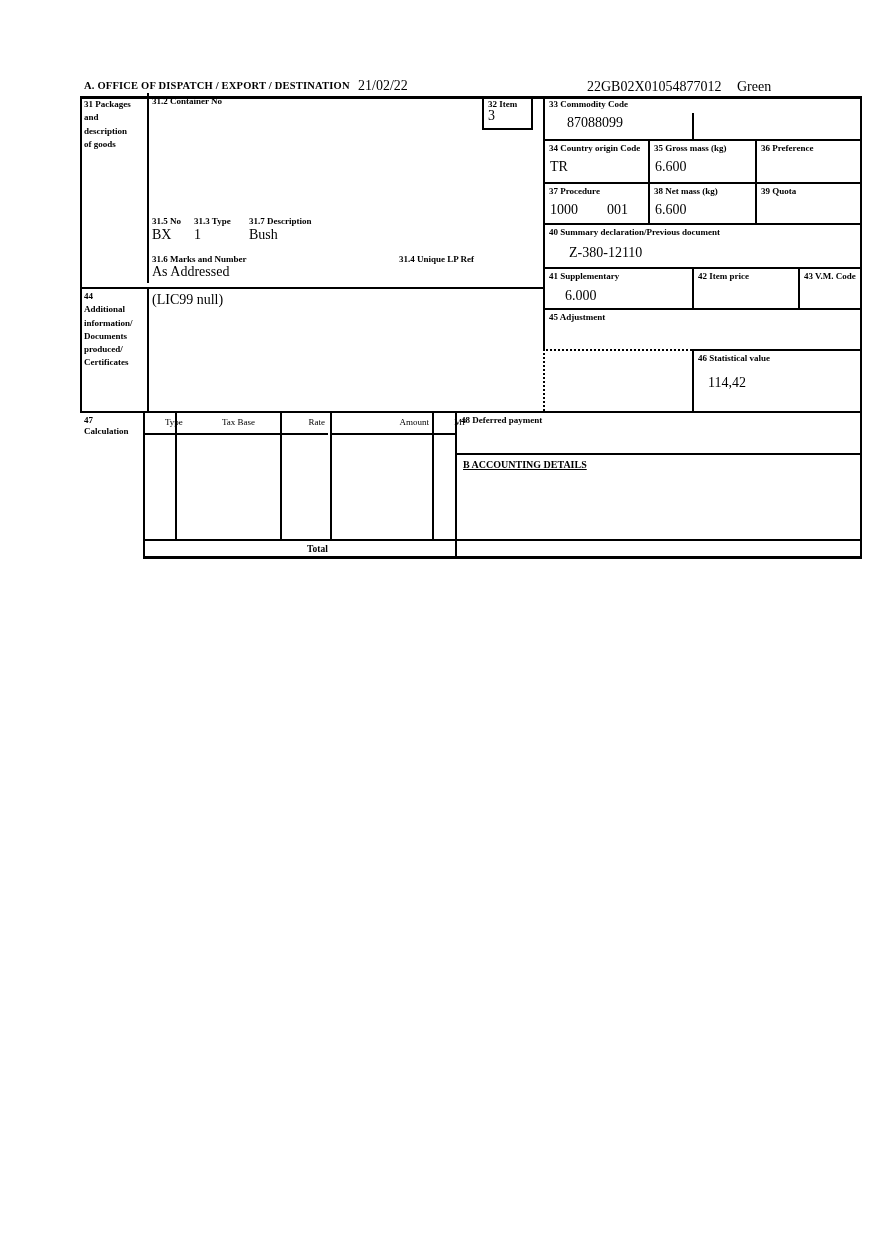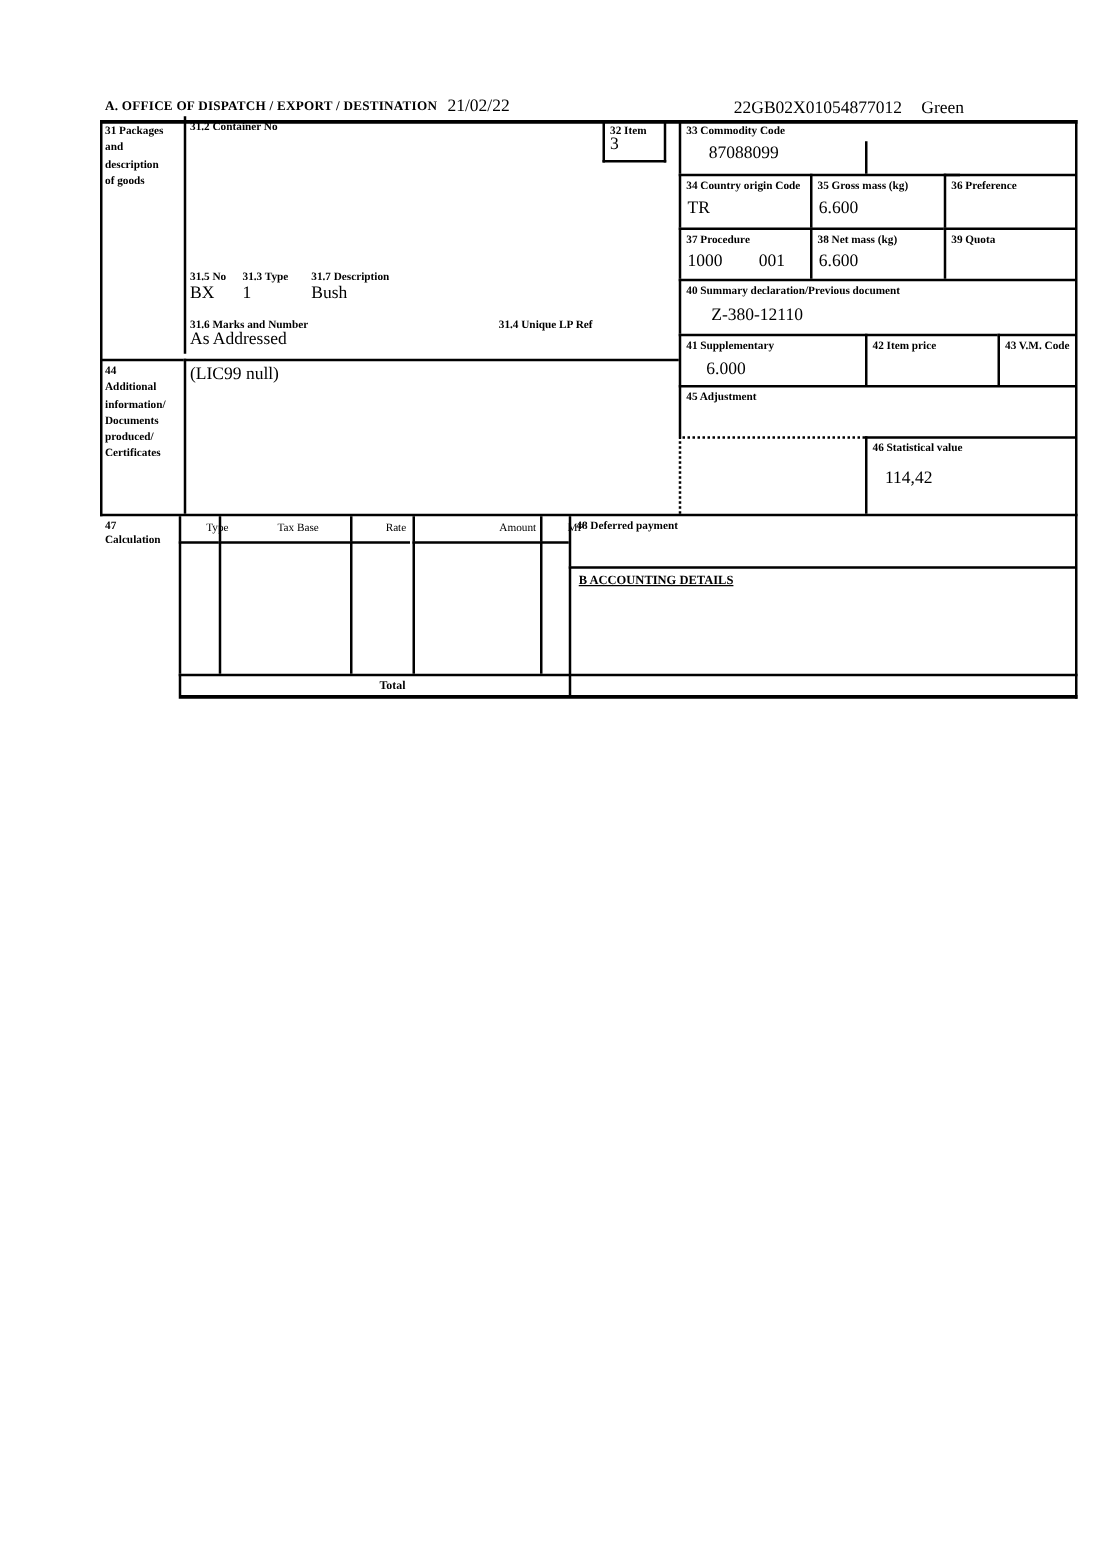--- a/index.html
+++ b/index.html
@@ -71,21 +71,21 @@
   .cell{position:absolute;box-sizing:border-box;border-left:2px solid #000;}
   .th{display:block;font-weight:normal;font-size:9px;padding-top:4px;padding-left:20px;}
   #th1,#td1{left:143px;width:32px;} #th2,#td2{left:175px;width:105px;}
   #th3,#td3{left:280px;width:48px;} #th4,#td4{left:330px;width:102px;}
   #th5,#td5{left:432px;width:23px;}
   #th1,#th2,#th3,#th4,#th5{top:413px;height:20px;}
   #td1,#td2,#td3,#td4,#td5{top:433px;height:106px;border-top:2px solid #000;}
   #th1 .th,#th2 .th,#th5 .th{text-align:center;}
   #th3 .th,#th4 .th{text-align:right;padding-right:3px;}
   #btotal{left:143px;top:539px;width:719px;height:17px;}
-  #btotal>.lbl{left:134px;top:3px;width:70px;text-align:center;font-size:9.5px;}
+  #btotal>.lbl{left:162px;top:3px;width:70px;font-size:9.5px;}
   #b48{left:455px;top:413px;width:217px;height:40px;}
   #b49{left:672px;top:413px;width:188px;height:40px;}
   #bB{left:455px;top:453px;width:405px;height:103px;}
   #bB>.lbl{font-size:10px;left:6px;top:4px;text-decoration:underline;}
 </style>
 </head>
 <body>
 
 <div class="page">
 

